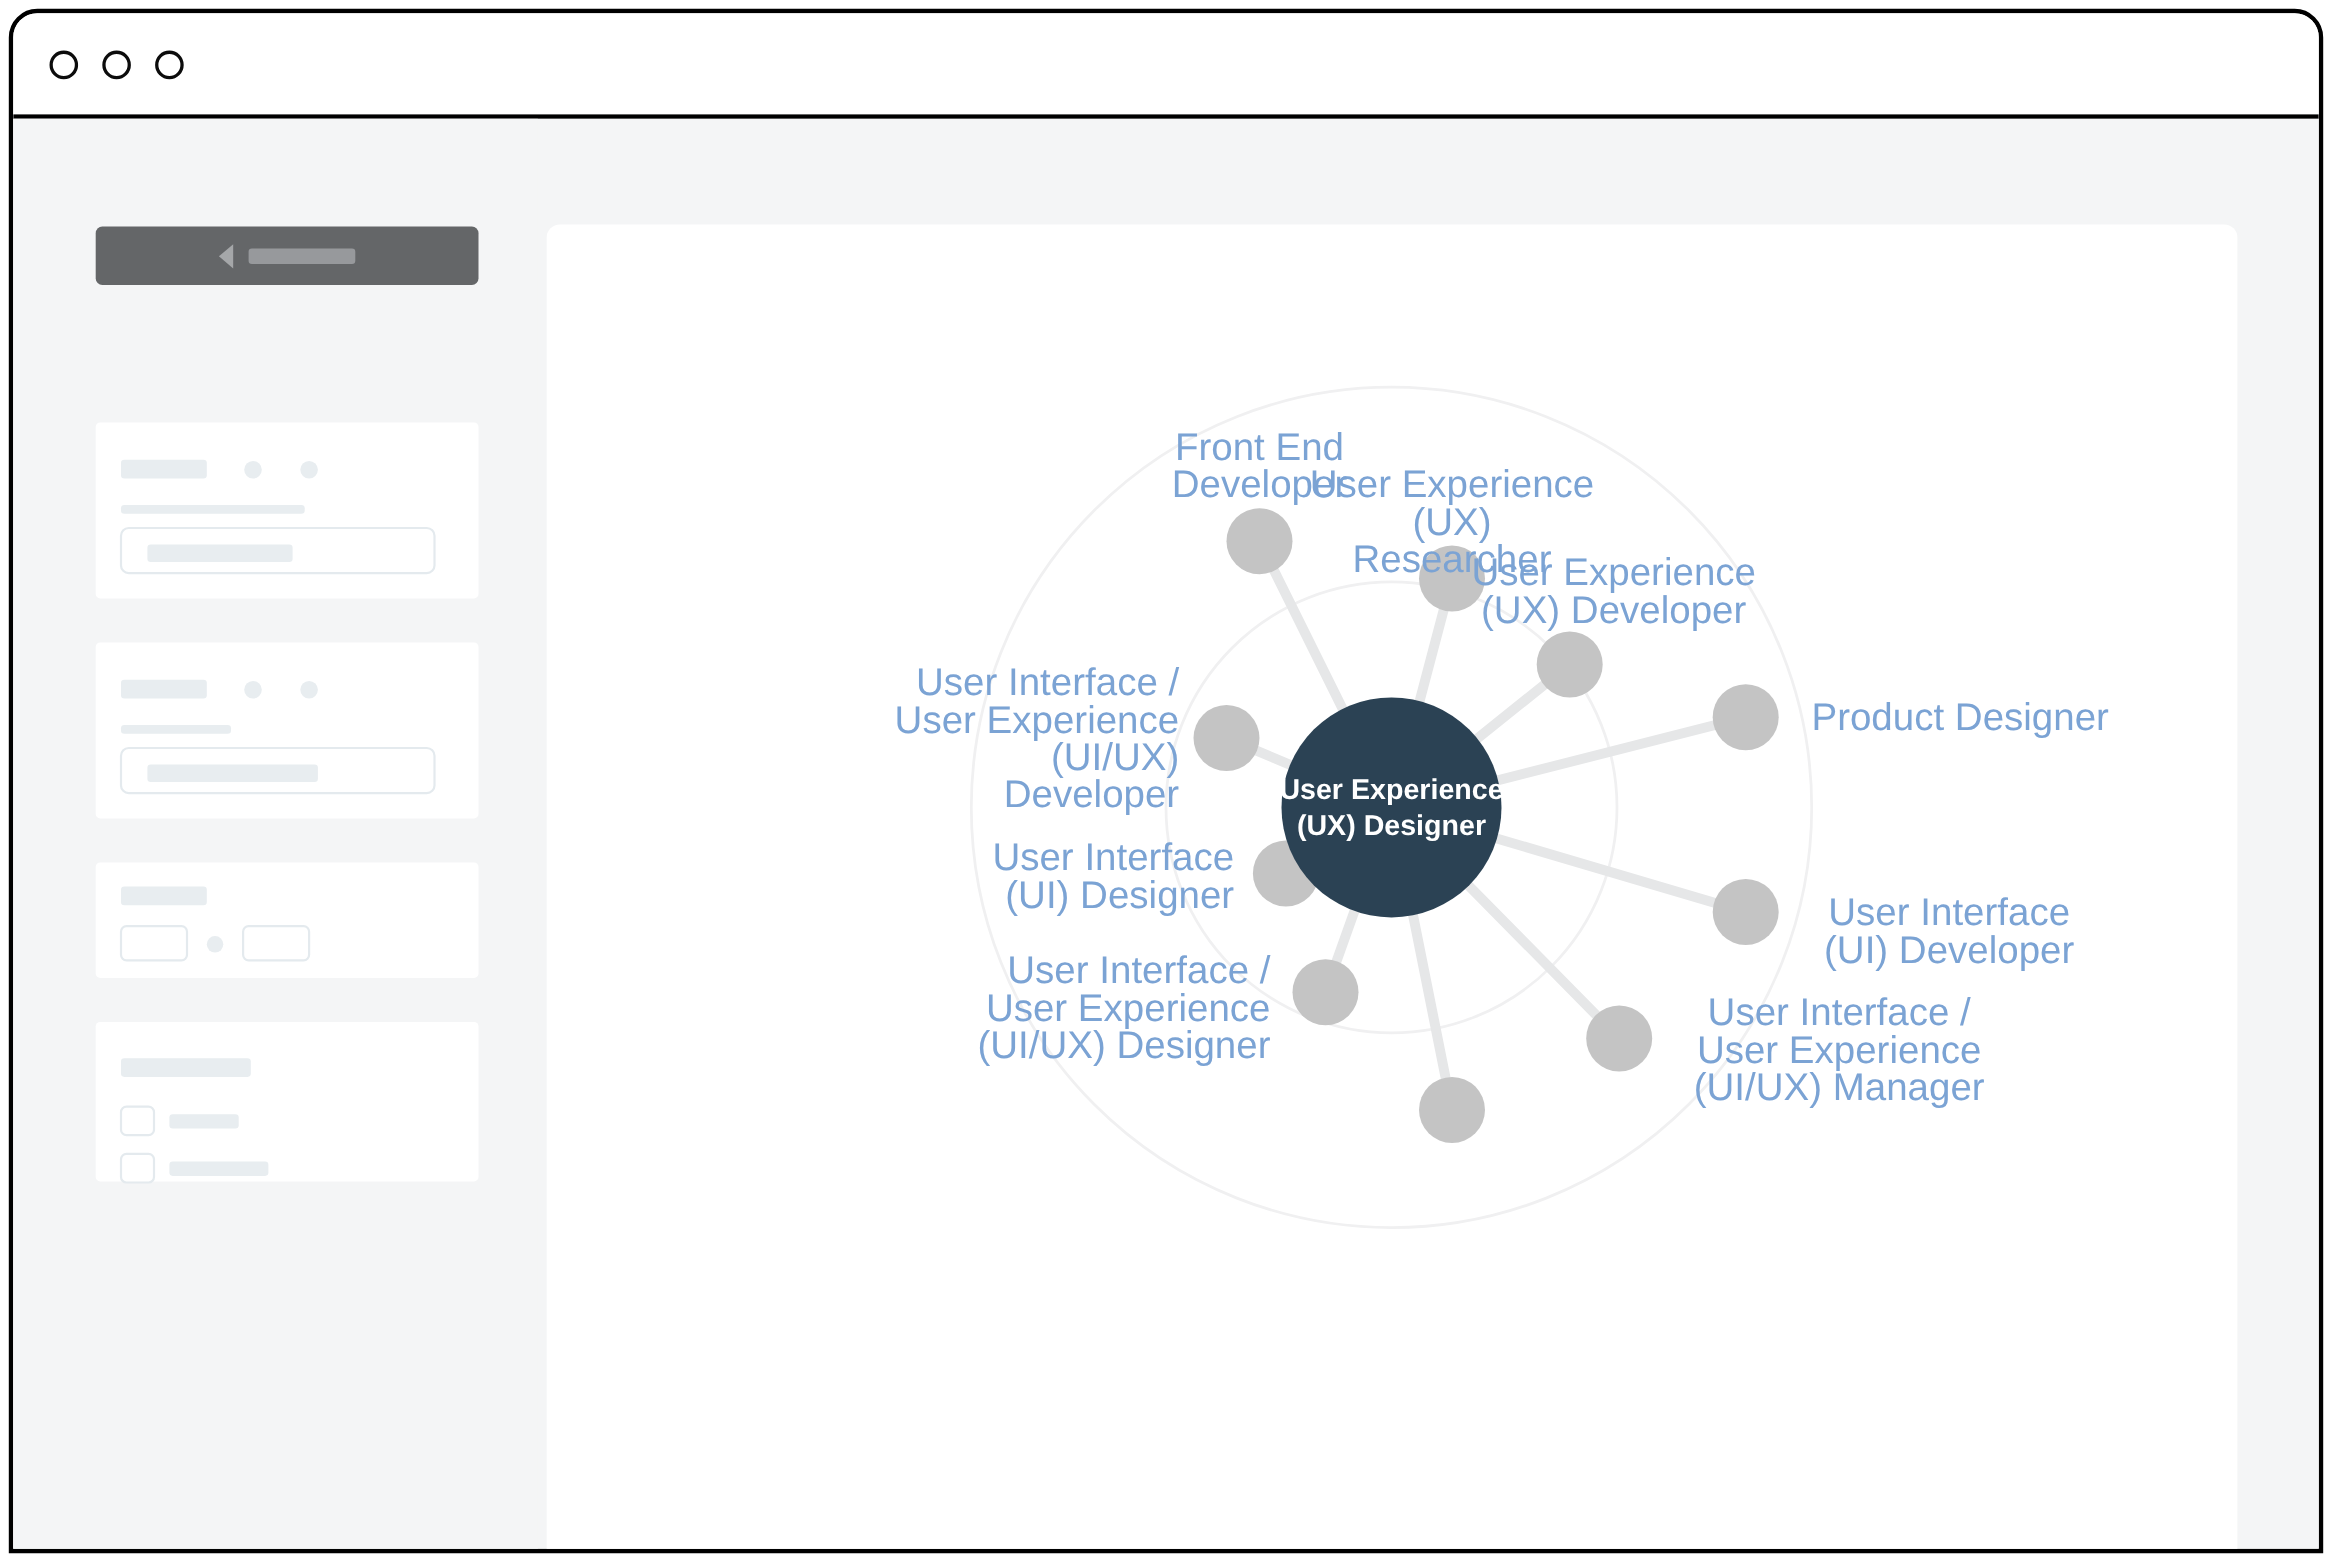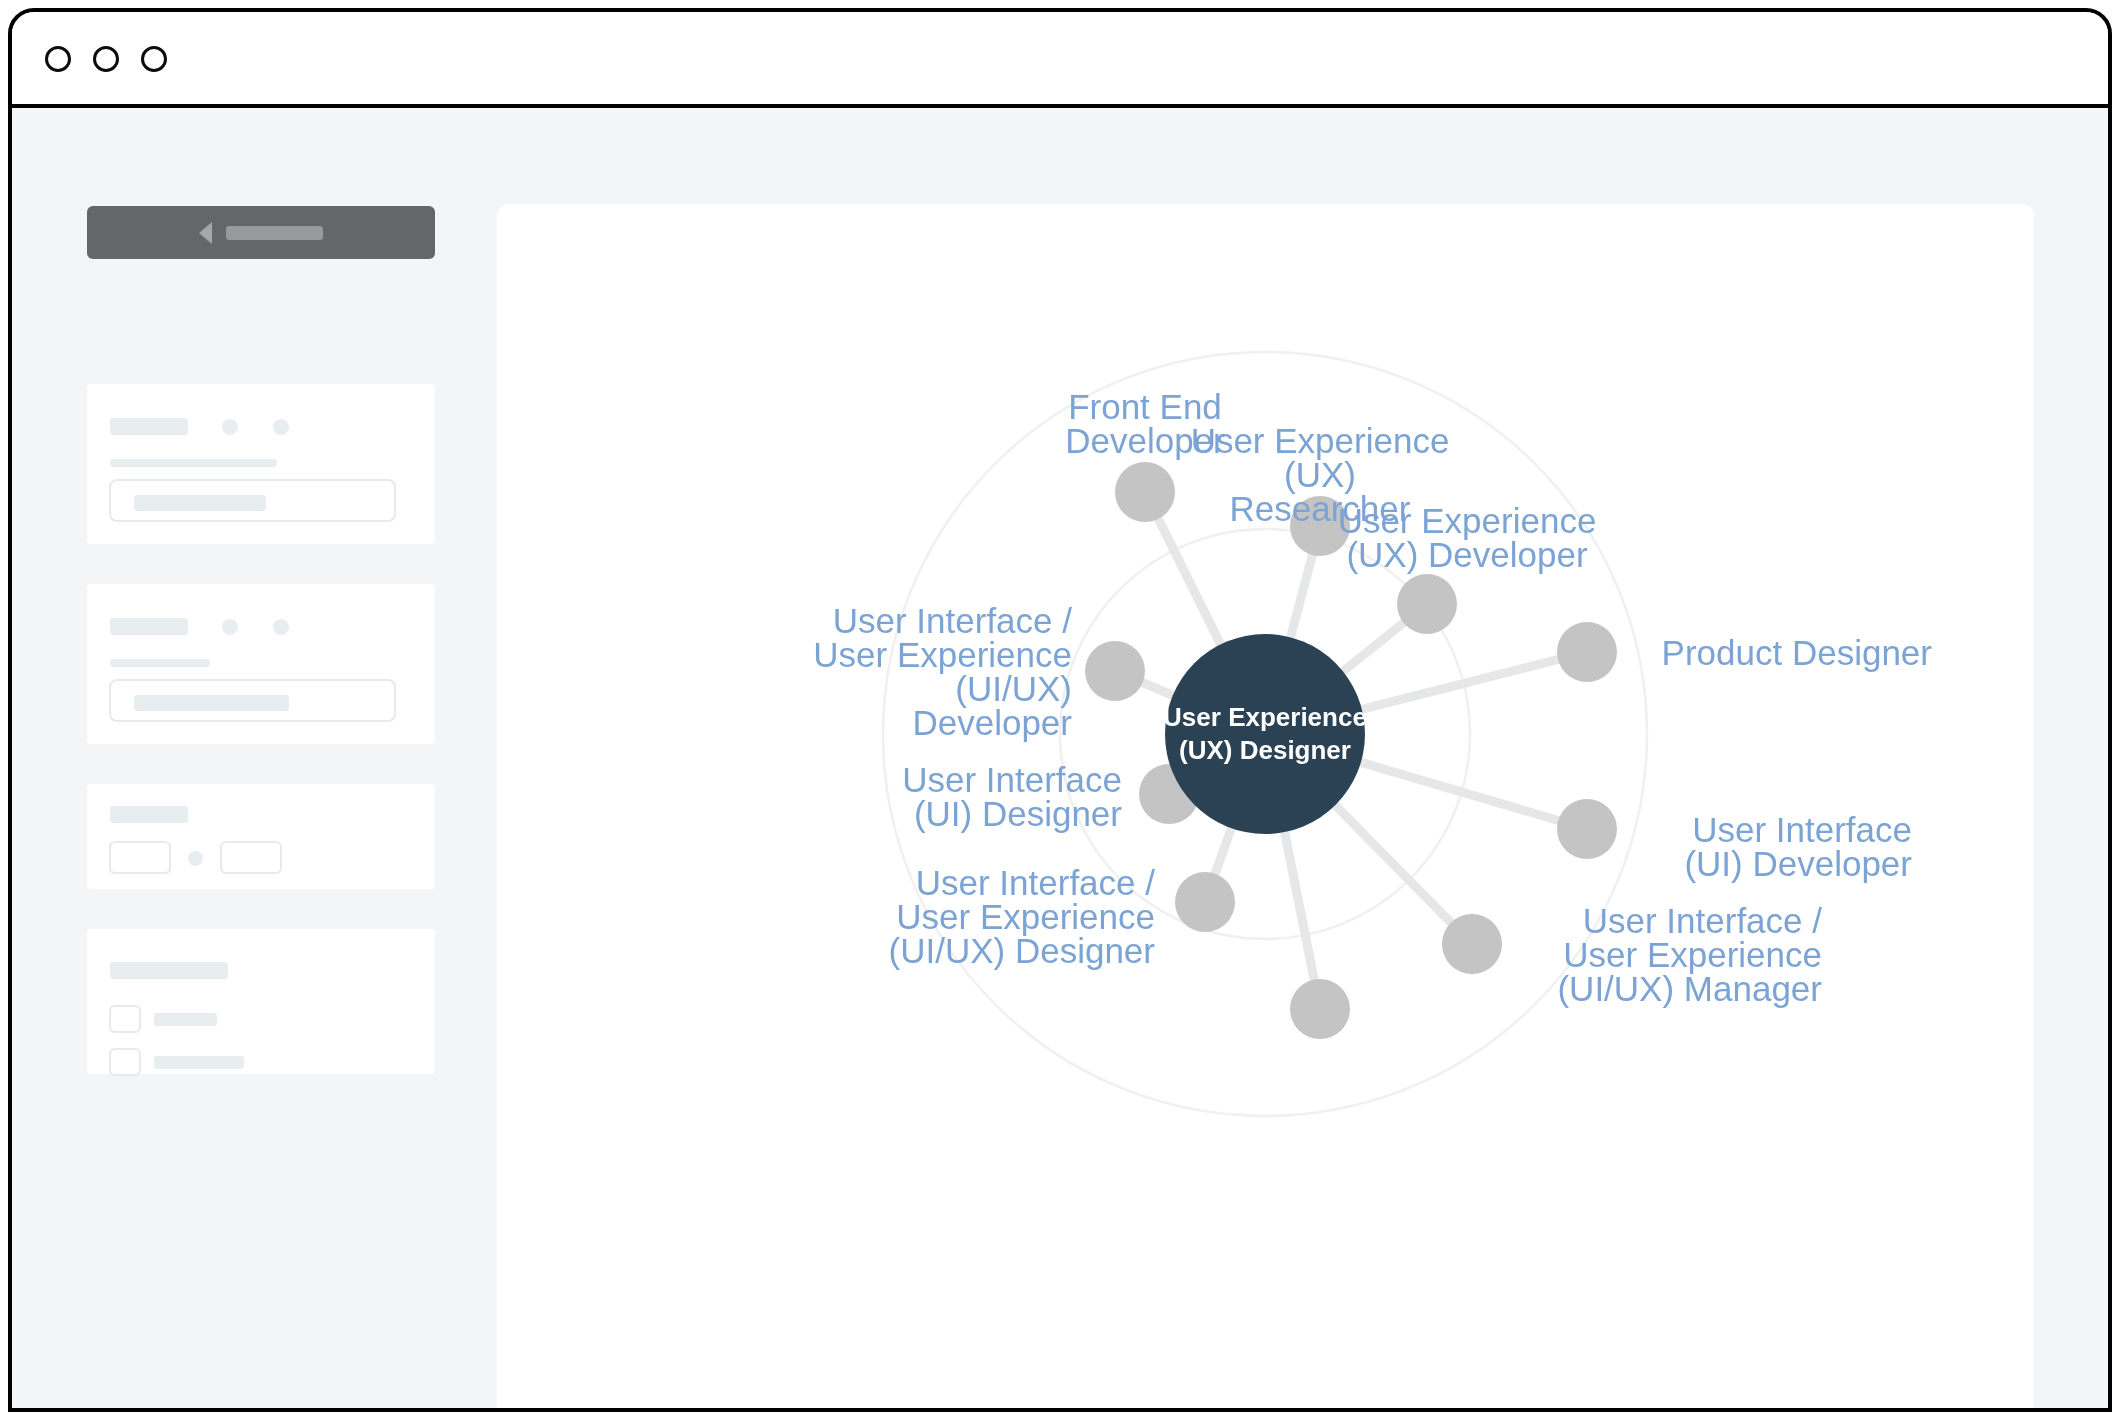--- a/index.html
+++ b/index.html
@@ -162,21 +162,21 @@
 
   .node-label {
     position: absolute;
     color: #7ba3d4;
     font-size: 35px;
     line-height: 34px;
     font-family: "Liberation Sans", sans-serif;
     white-space: pre-line;
   }
   .lbl-r { text-align: right; }
-  .lbl-l { text-align: right; }
+  .lbl-l { text-align: center; }
   .lbl-c { text-align: center; }
 
   .hub-text {
     position: absolute;
     color: #ffffff;
     font-size: 26px;
     line-height: 33px;
     font-weight: bold;
     text-align: center;
     white-space: pre-line;

